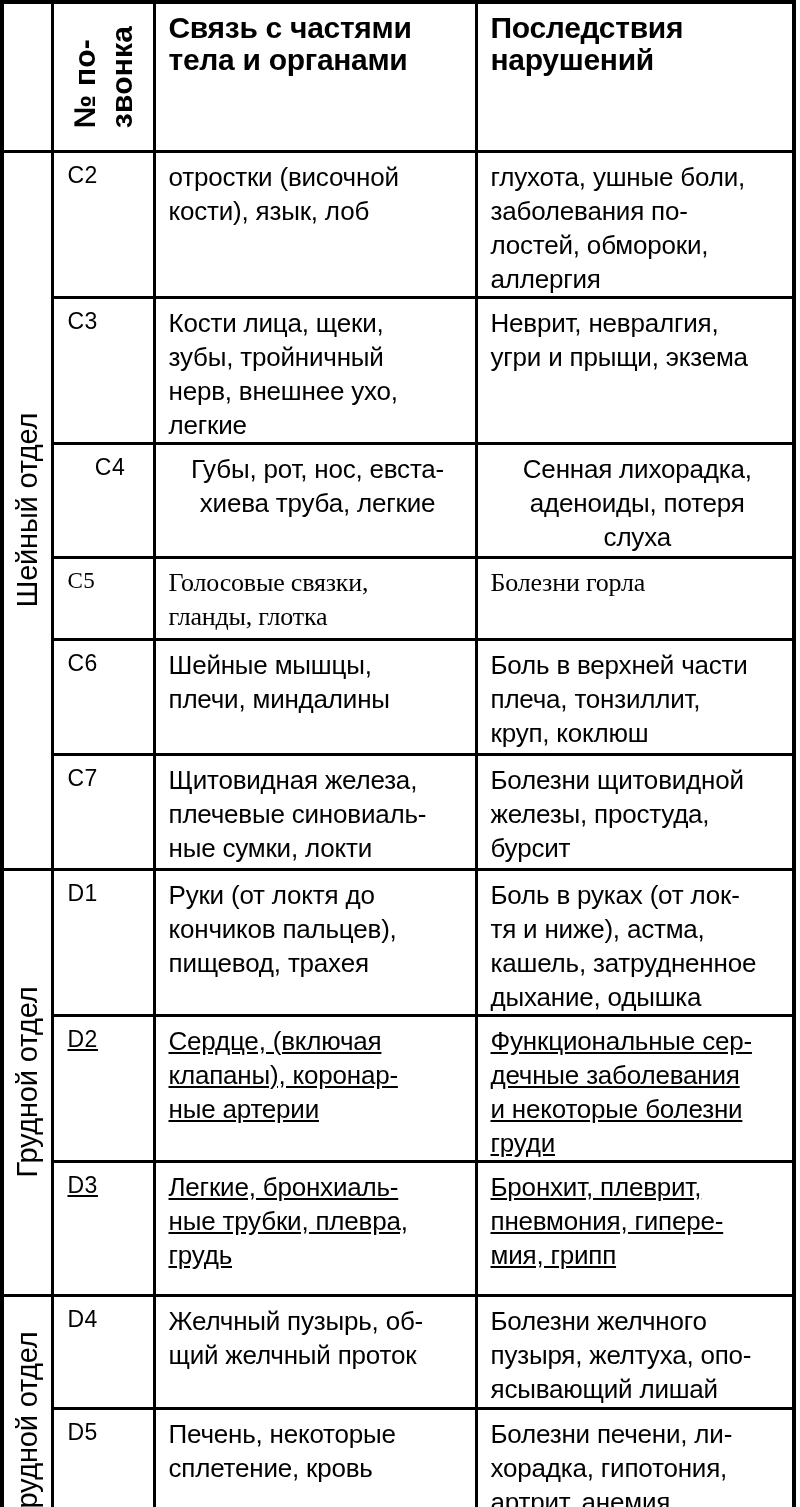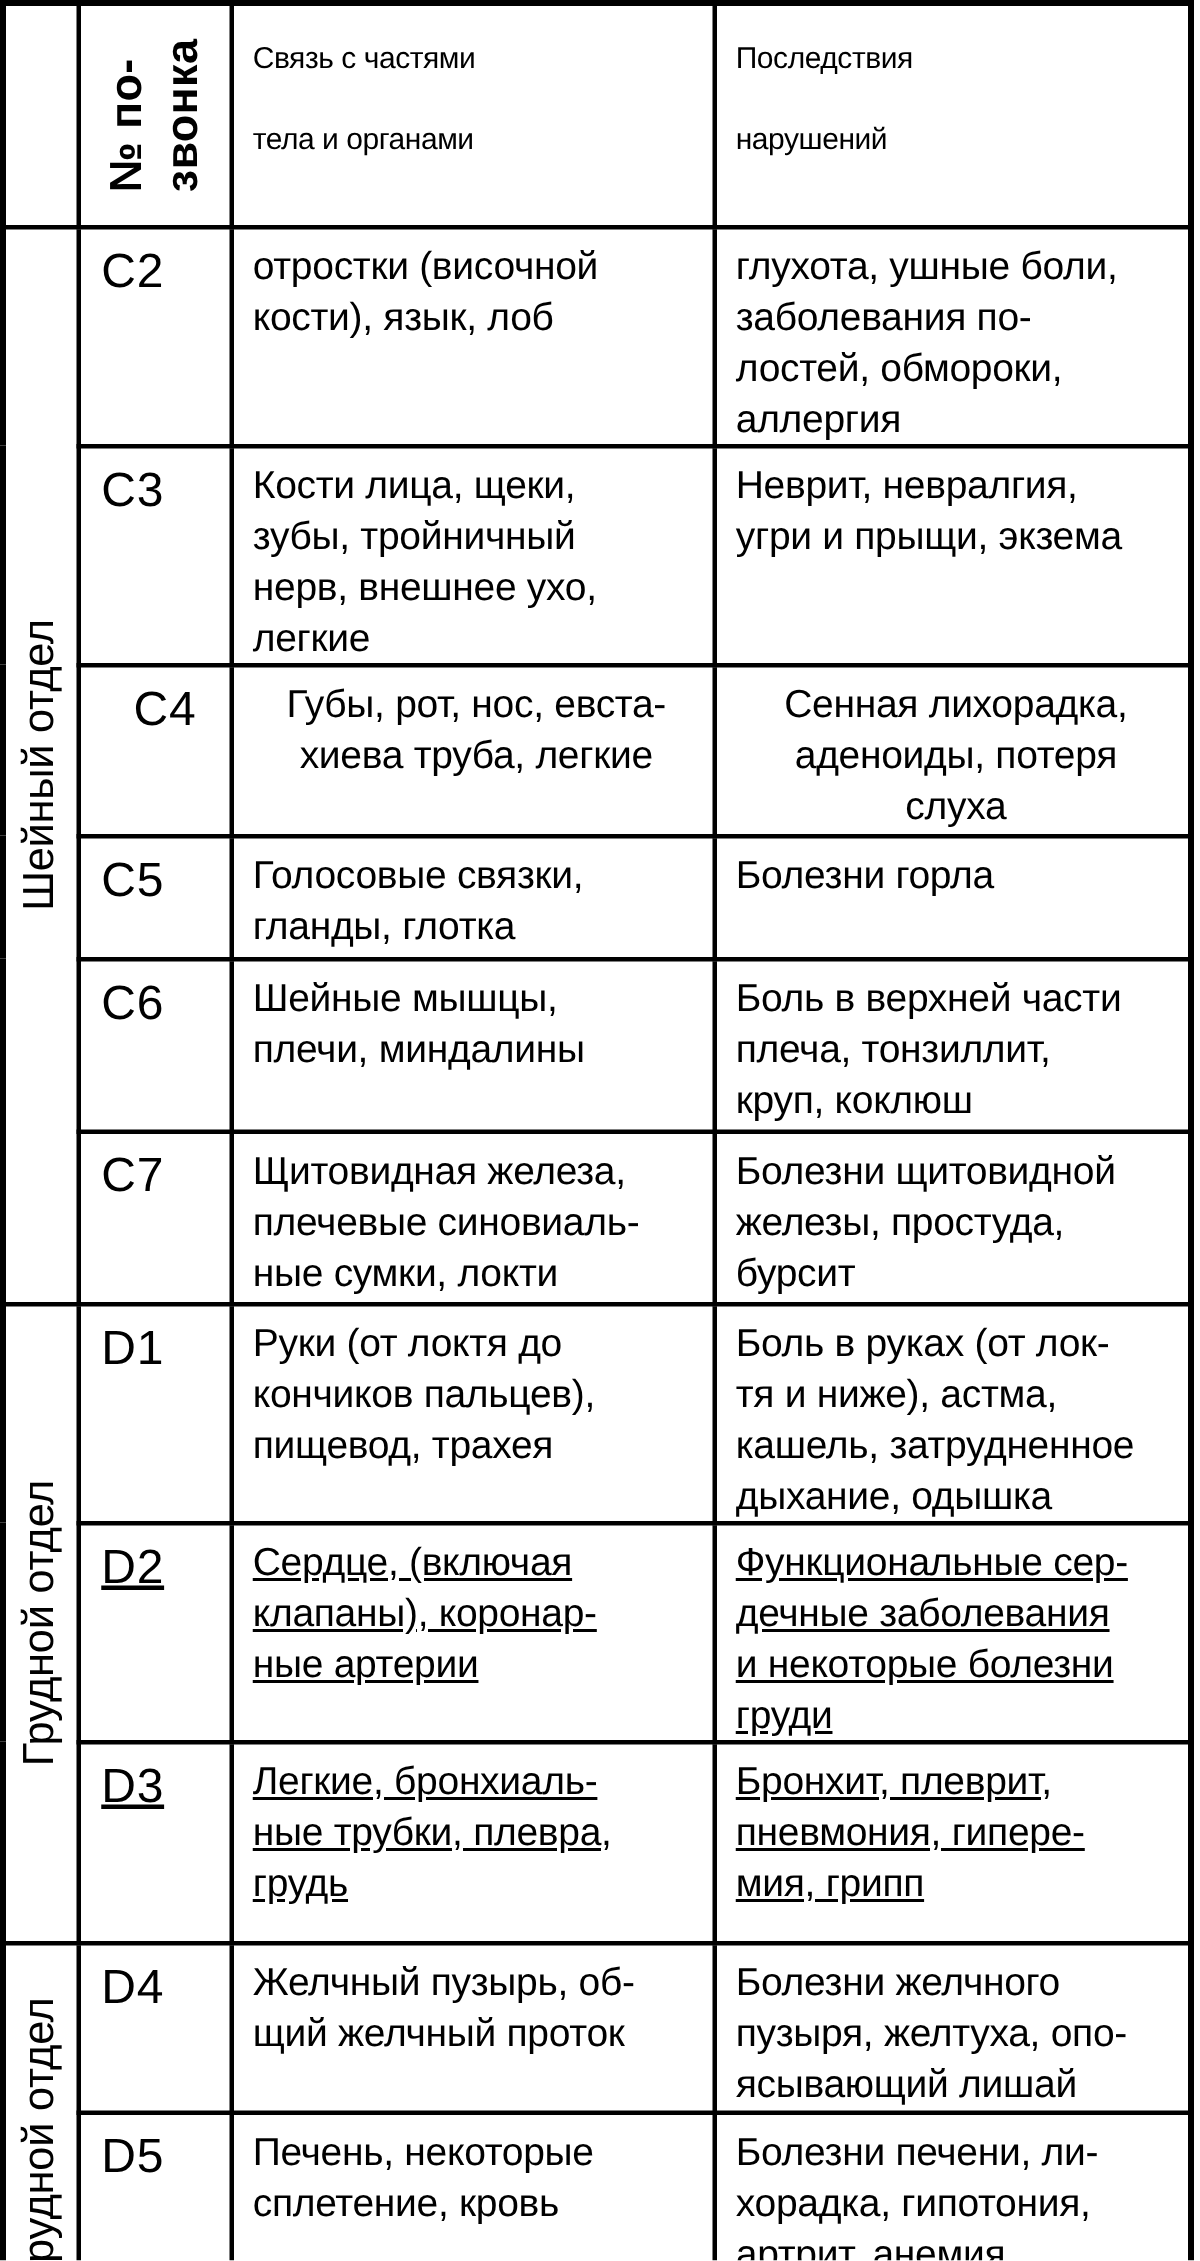--- a/index.html
+++ b/index.html
@@ -32,28 +32,28 @@
 
   .txt {
     white-space: pre-line;
     font-size: 26px;
     line-height: 34px;
     padding: 7px 8px 0 13px;
     letter-spacing: -0.2px;
   }
   .hdr {
     white-space: pre-line;
-    font-weight: normal;
-    font-size: 20px;
-    line-height: 54px;
+    font-weight: bold;
+    font-size: 30px;
+    line-height: 32px;
     padding: 8px 6px 0 13px;
     letter-spacing: -0.3px;
   }
   .vid {
-    font-size: 32px;
+    font-size: 23px;
     padding: 9px 0 0 14px;
     letter-spacing: 0.5px;
   }
   td.rotcell { position: relative; }
   .rot {
     position: absolute;
     top: 50%;
     left: 50%;
     transform: translate(-50%, -50%) rotate(-90deg);
     white-space: nowrap;
@@ -149,21 +149,21 @@
             <div class="txt">Губы, рот, нос, евста-
 хиева труба, легкие</div>
           </td>
       <td>
             <div class="txt">Сенная лихорадка,
 аденоиды, потеря
 слуха</div>
           </td>
     </tr>
 
-    <tr style="height:82px;">
+    <tr style="height:82px;font-family:Liberation Serif, serif;">
       <td>
             <div class="vid">C5</div>
           </td>
       <td>
             <div class="txt">Голосовые связки,
 гланды, глотка</div>
           </td>
       <td>
             <div class="txt">Болезни горла</div>
           </td>

